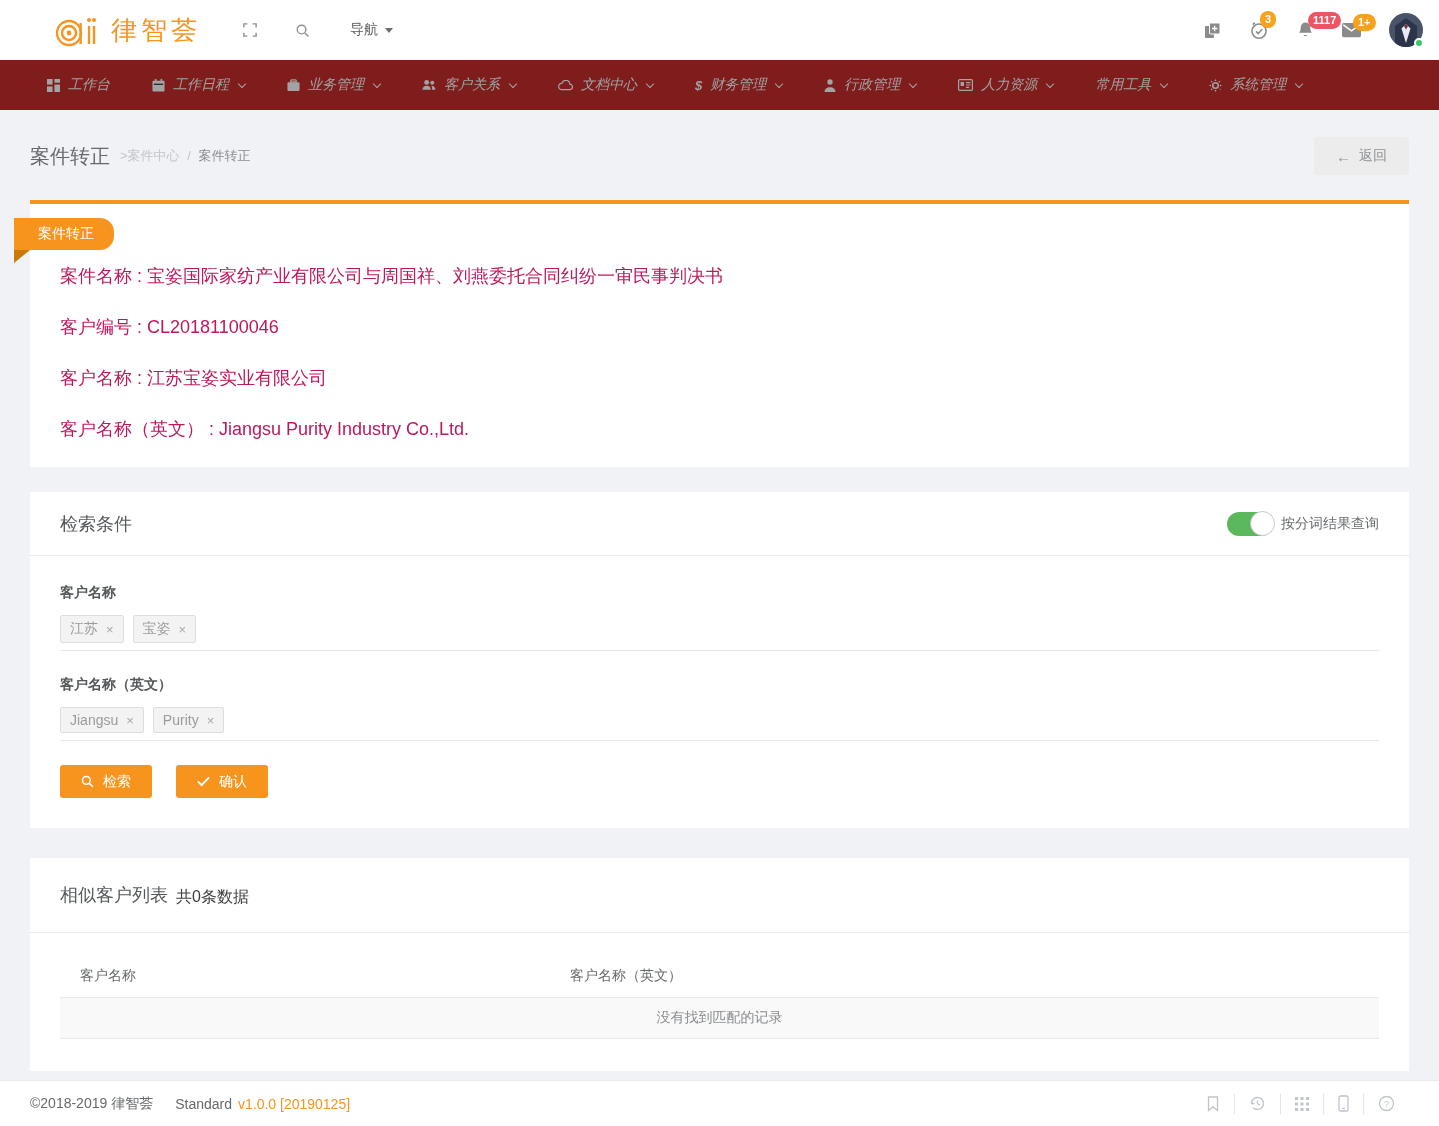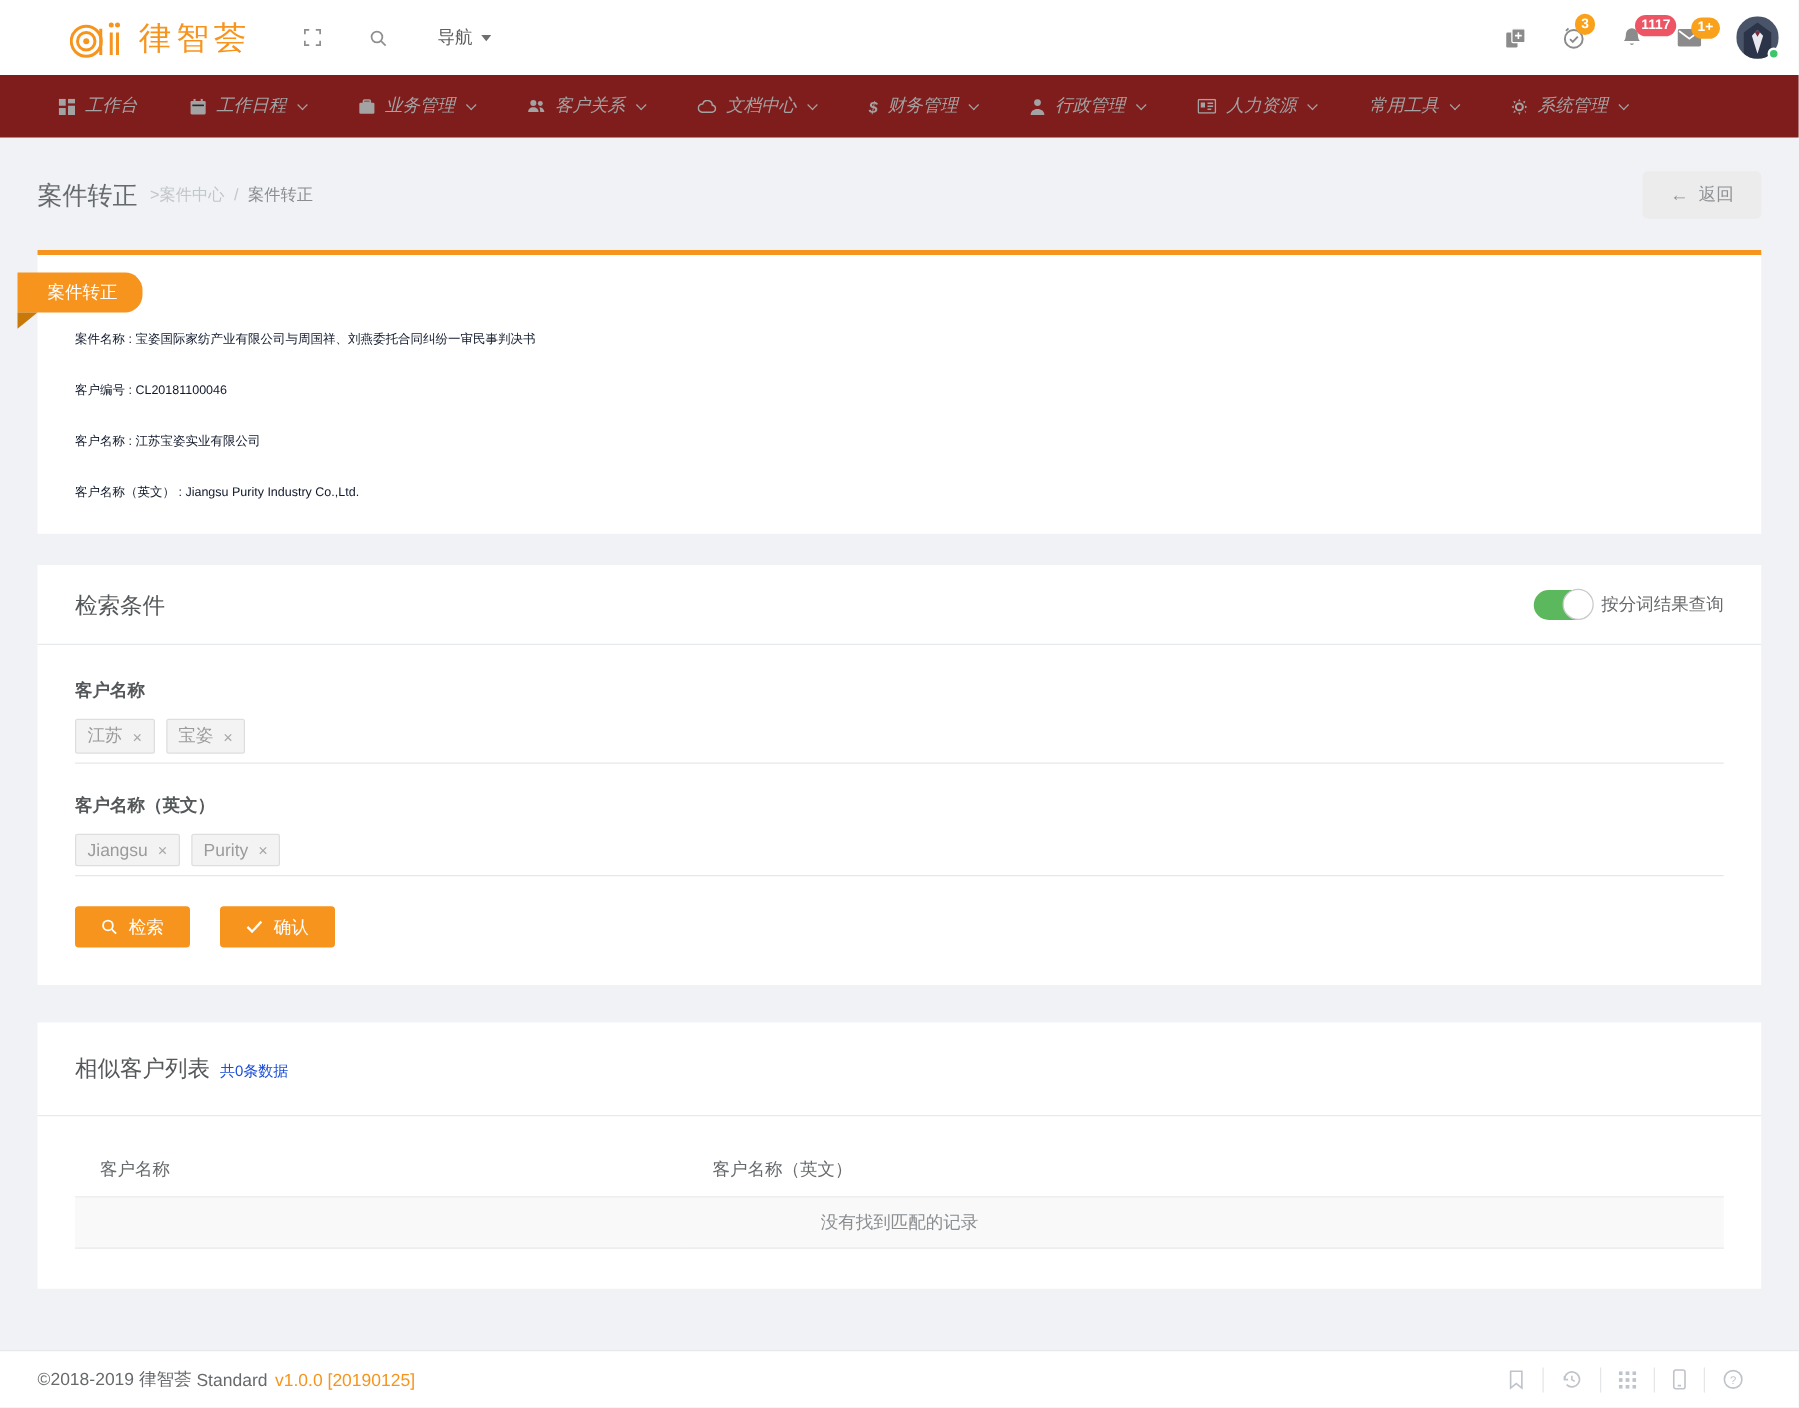--- a/index.html
+++ b/index.html
@@ -44,27 +44,27 @@
   .bc-current { color:#8a8d90; }
   .back-btn { margin-left:auto; background:#ececec; border:none; border-radius:4px; padding:10px 22px; color:#8f9295; font-size:14px; display:flex; align-items:center; gap:8px; cursor:pointer; font-family:inherit; }
   .back-arrow { font-size:15px; line-height:1; }
 
   .card { background:#fff; position:relative; }
 
   
   .case-card { border-top:4px solid #f7941e; padding:60px 30px 26px; margin-bottom:25px; }
   .ribbon { position:absolute; top:14px; left:-16px; background:#f7941e; color:#fff; font-size:14px; padding:7px 20px 7px 24px; border-radius:0 14px 14px 0; }
   .ribbon::after { content:""; position:absolute; left:0; top:100%; width:0; height:0; border-top:13px solid #c9780a; border-right:16px solid transparent; }
-  .case-line { margin:0 0 27px; font-size:10px; color:#0f172a; }
+  .case-line { margin:0 0 27px; font-size:18px; color:#be185d; }
   .case-line:last-child { margin-bottom:0; }
 
   
   .sec-head { display:flex; align-items:center; padding:0 30px; border-bottom:1px solid #e7eaec; }
   .sec-title { font-size:18px; color:#55585a; }
-  .sec-count { font-size:12px; color:#1d4ed8; margin-left:8px; margin-top:4px; }
+  .sec-count { font-size:16px; color:#404040; margin-left:8px; margin-top:4px; }
 
   .search-card { margin-bottom:30px; }
   .search-card .sec-head { height:64px; }
   .toggle-wrap { margin-left:auto; display:flex; align-items:center; gap:8px; }
   .toggle { position:relative; width:46px; height:24px; border-radius:12px; background:#5cb85c; cursor:pointer; flex:0 0 auto; }
   .toggle .knob { position:absolute; top:-1px; right:-2px; width:25px; height:25px; border-radius:50%; background:#fff; border:1px solid #c9c9c9; }
   .toggle-label { font-size:14px; color:#676a6c; }
 
   .search-body { padding:28px 30px 30px; }
   .field-label { font-size:14px; font-weight:bold; color:#55585a; margin-bottom:13px; }
@@ -80,21 +80,21 @@
   .similar-card .sec-head { height:75px; }
   .similar-body { padding:28px 30px 32px; }
   table.list { width:100%; border-collapse:collapse; }
   table.list th { text-align:left; font-weight:normal; font-size:14px; color:#676a6c; padding:6px 20px 12px; }
   table.list th:first-child { width:490px; }
   .empty-row td { background:#f9f9f9; border-top:1px solid #e7eaec; border-bottom:1px solid #e7eaec; text-align:center; font-size:14px; color:#8a8d90; padding:11px 0; }
 
   
   .footer { flex:0 0 46px; background:#fff; border-top:1px solid #e7eaec; display:flex; align-items:center; padding:0 30px; font-size:14px; color:#676a6c; }
   .ft-version { color:#f7941e; margin-left:6px; }
-  .ft-edition { margin-left:4px; }
+  .ft-edition { margin-left:22px; }
   .ft-icons { margin-left:auto; display:flex; align-items:center; color:#bfc4ca; }
   .ft-btn { padding:0 14px; cursor:pointer; display:flex; }
   .ft-sep { width:1px; height:20px; background:#e4e6e8; }
 </style>
 </head>
 <body>
 
 <div class="header">
   <div class="logo">
     <span>

